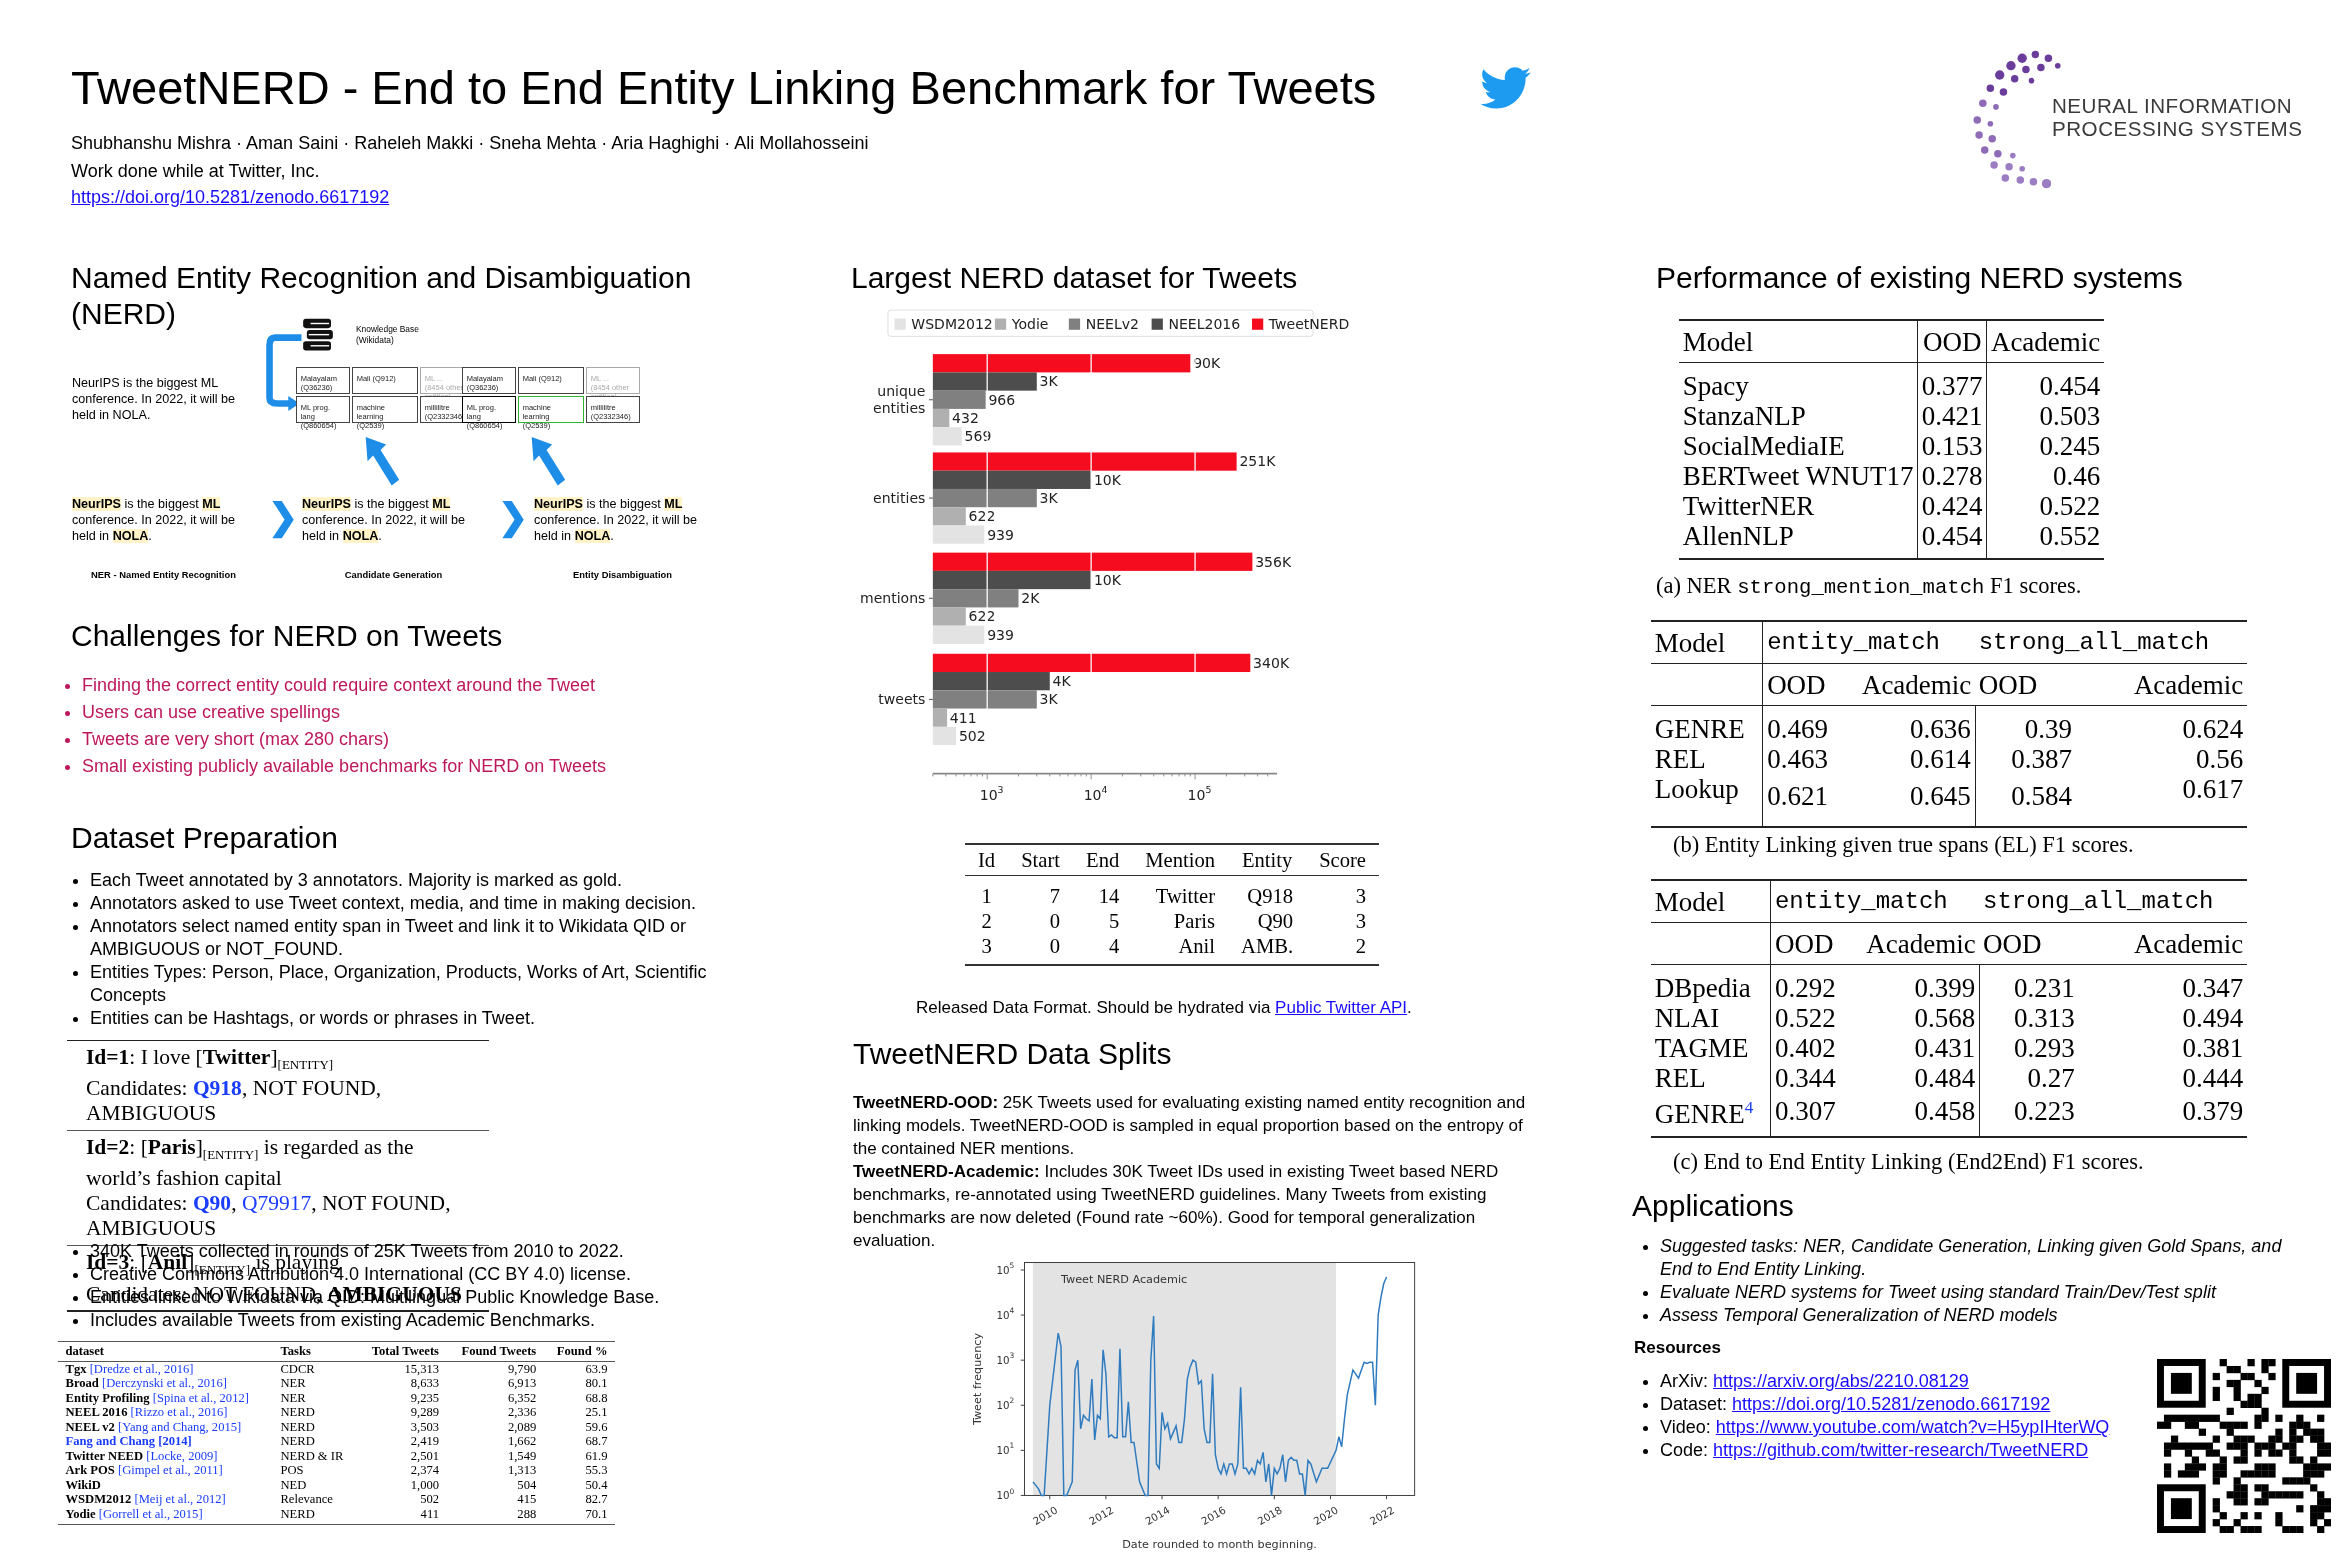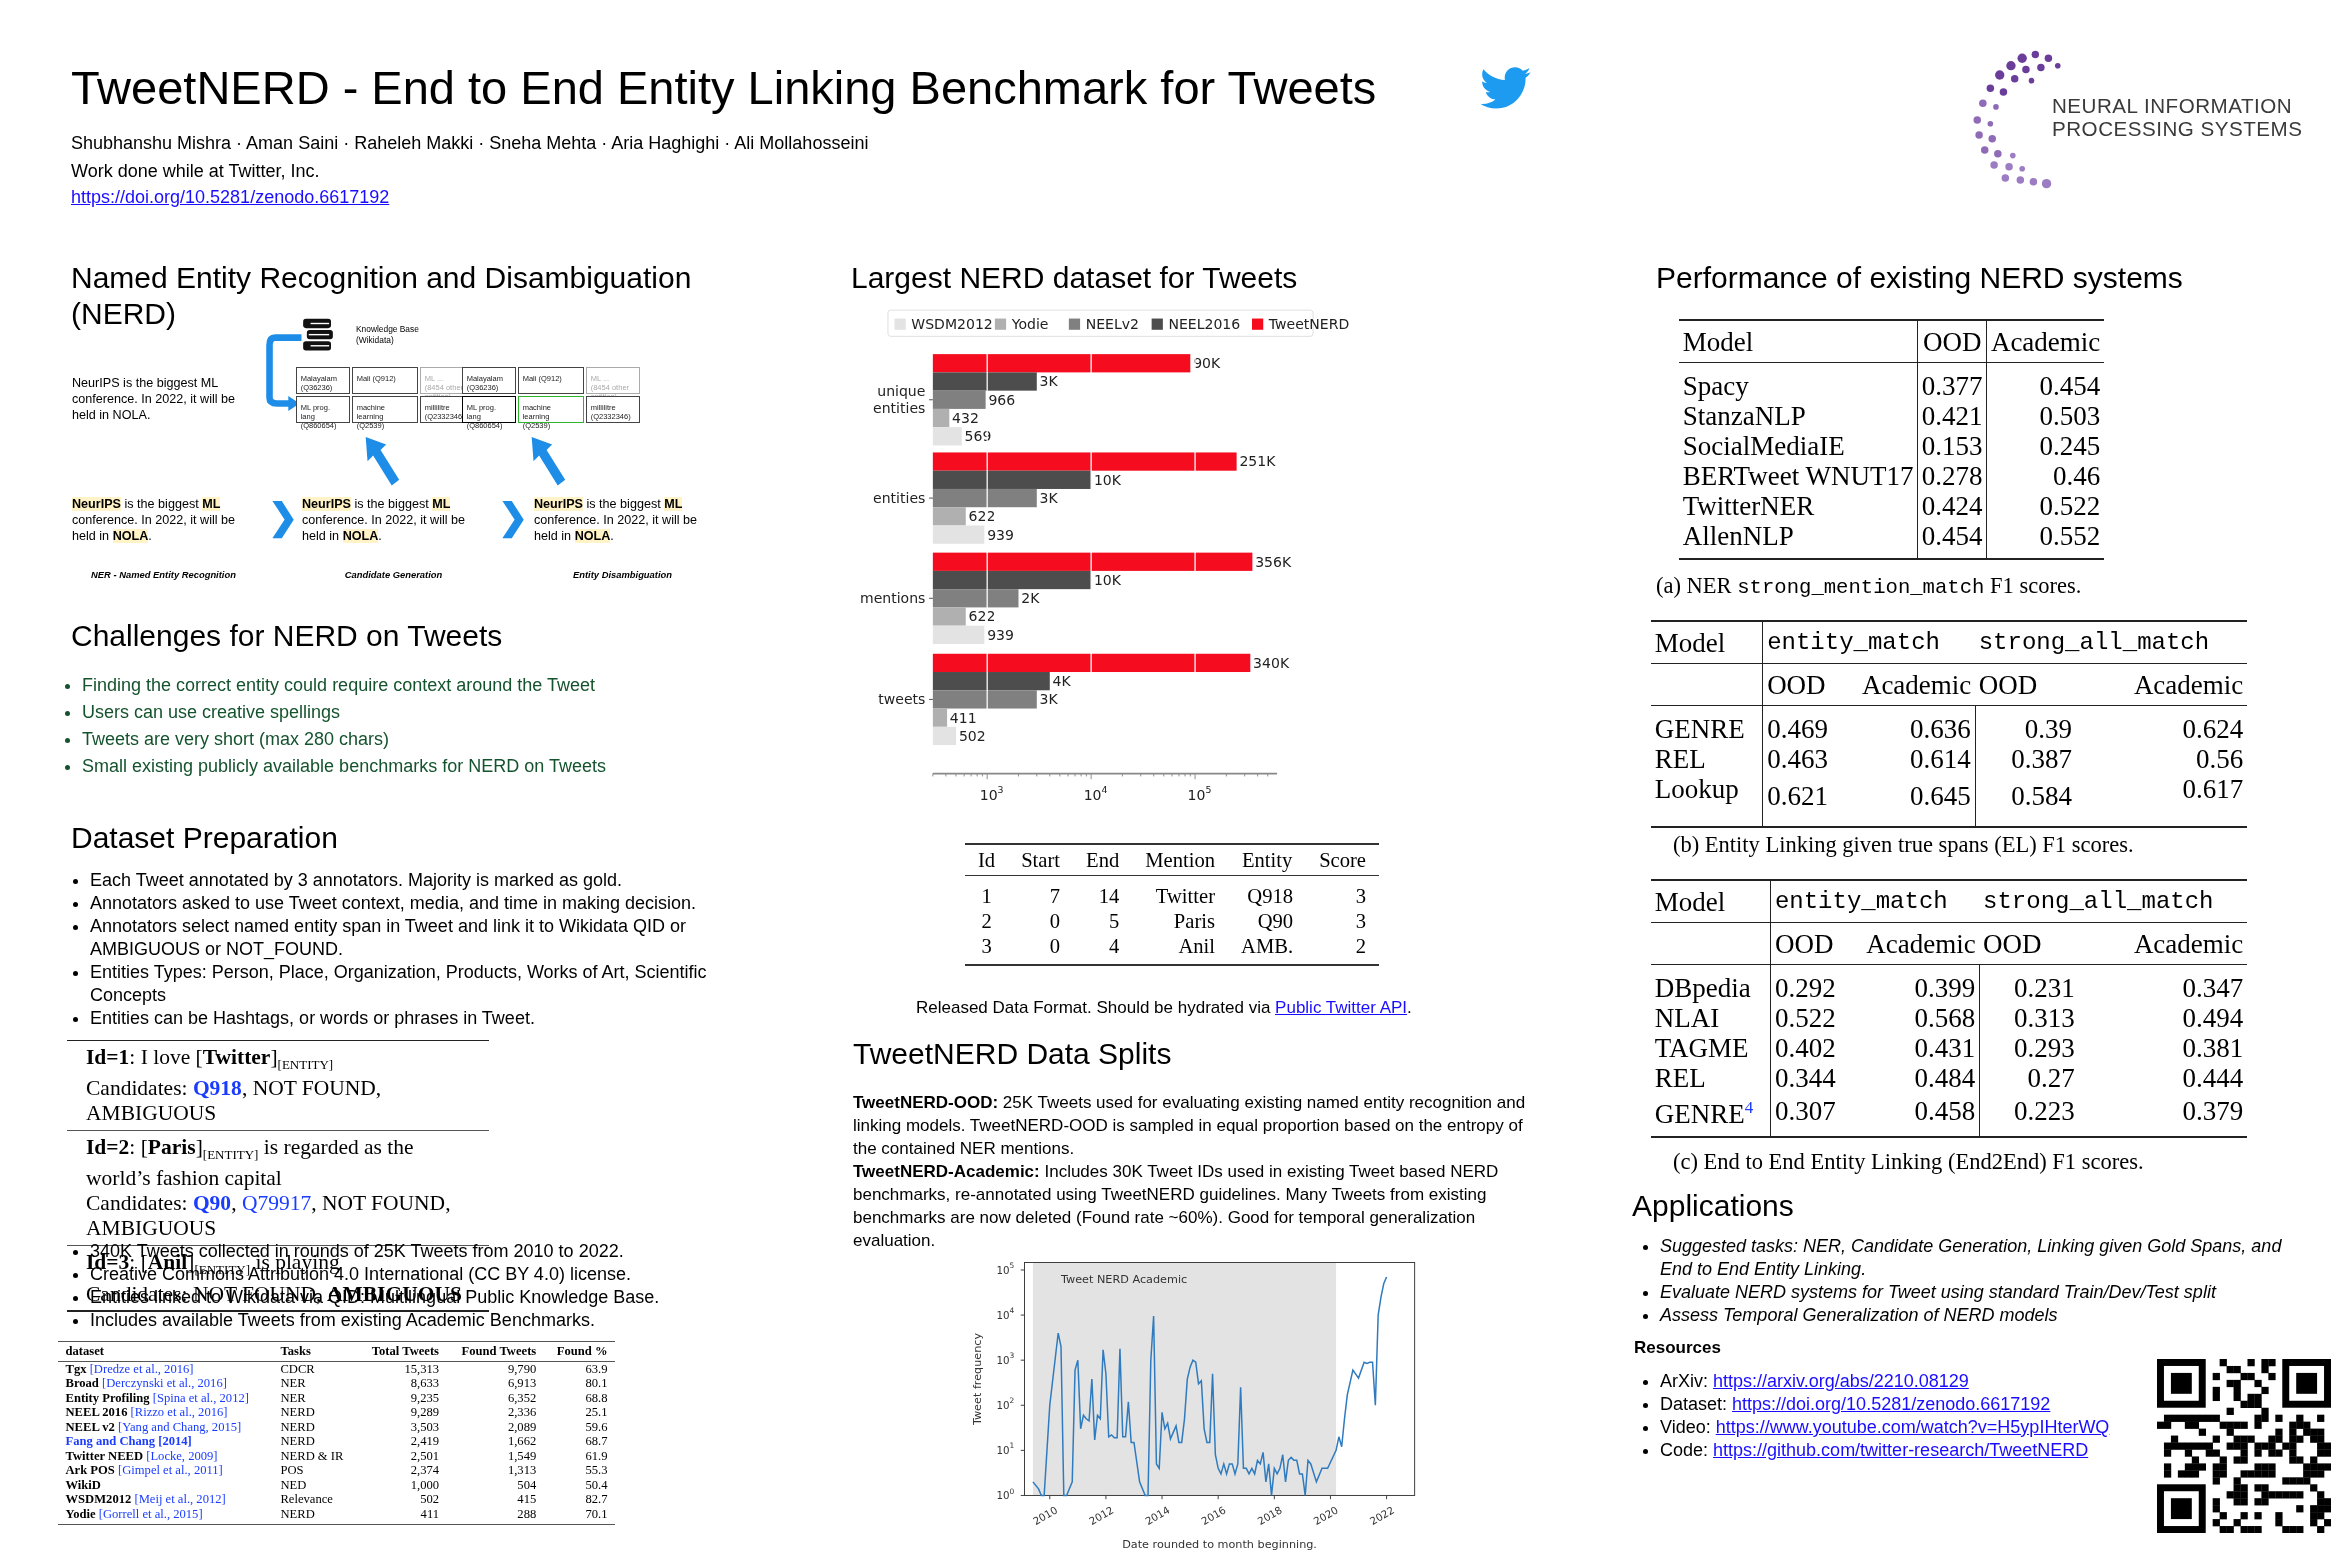--- a/index.html
+++ b/index.html
@@ -22,25 +22,25 @@
   .bul { list-style: disc; margin: 0; padding-left: 26px; }
   .bul li { margin: 0; }
 
   
   .dgtxt { font-size: 12.6px; line-height: 16px; width: 178px; }
   .hl { background: #fff3c7; font-weight: bold; }
   .kbbox { position: absolute; border: 1.9px solid #444; font-size: 7.5px; line-height: 9.4px; padding: 5.6px 3.7px; color: #222; background: #fff; }
   .kbbox.faded { border-color: #aaa; color: #aaa; }
   .kbbox.green { border-color: #2db52d; }
   .kbbox.dark { border-color: #000; }
-  .caption-s { font-size: 9.4px; font-weight: bold; text-align: center; font-style: italic; }
+  .caption-s { font-size: 9.4px; font-weight: bold; text-align: center; }
   .chev { color: #1e8de8; font-size: 36px; font-weight: bold; }
 
   
-  .chal { font-size: 18px; line-height: 27px; color: #14532d; }
+  .chal { font-size: 18px; line-height: 27px; color: #be185d; }
   .prep { font-size: 18px; line-height: 23px; }
 
   
   .ex { font-family: "Liberation Serif", serif; font-size: 21.5px; line-height: 25px; }
   .ex-row { border-bottom: 1.9px solid #555; padding: 3.7px 19px 3.7px 19px; }
   .sub { font-size: 13px; vertical-align: -4.7px; }
   .qb { color: #1a3cff; font-weight: bold; }
   .q { color: #1a3cff; }
 
   

